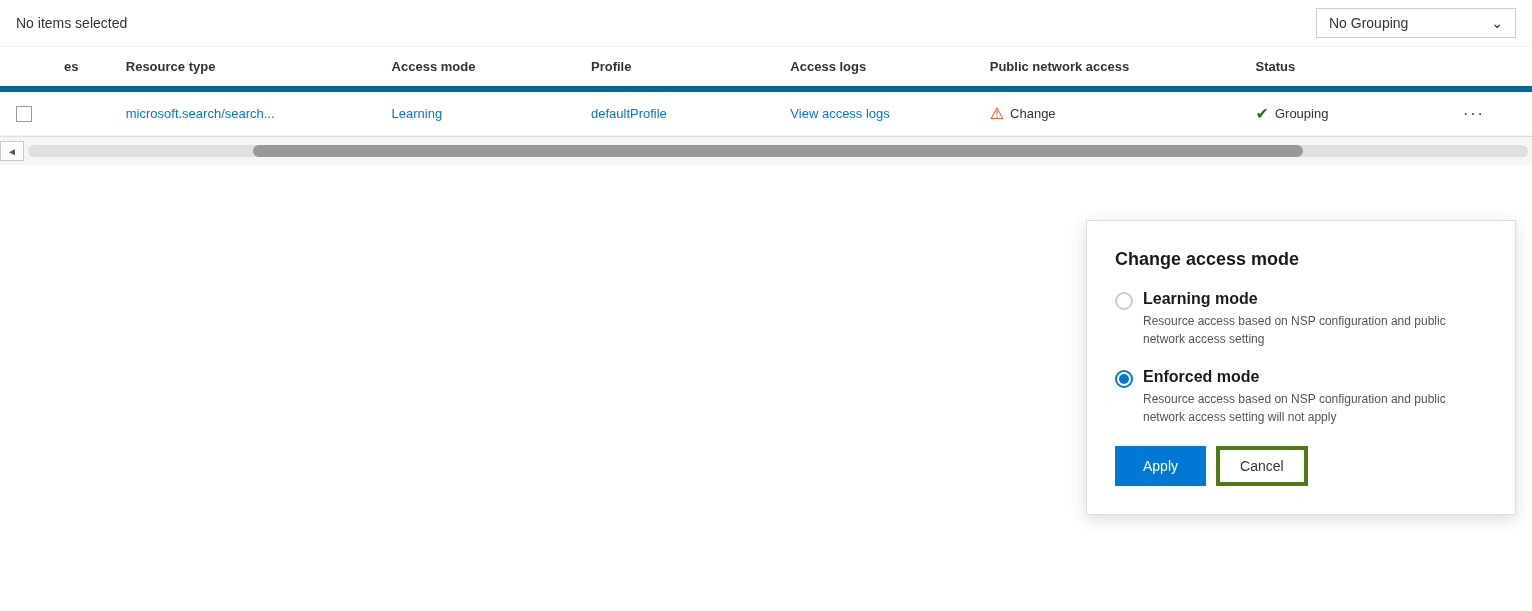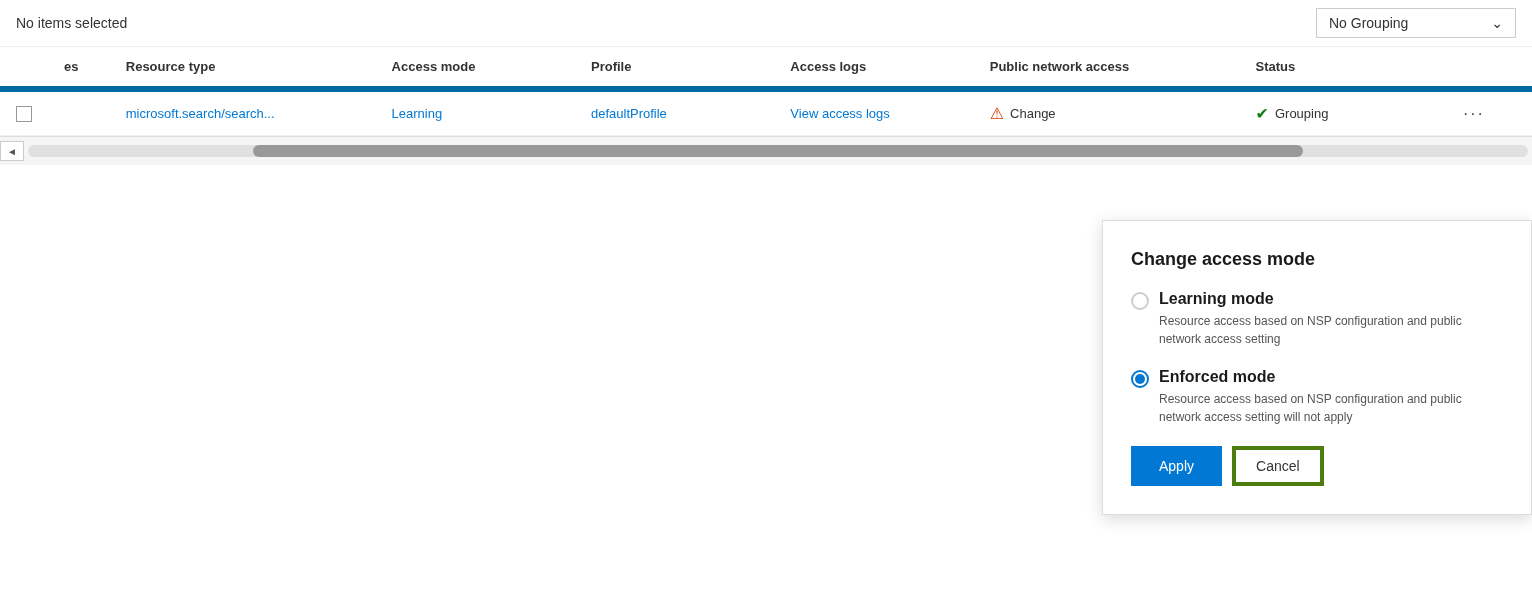--- a/index.html
+++ b/index.html
@@ -161,21 +161,21 @@
       color: #333;
       padding: 4px 8px;
       font-size: 16px;
       letter-spacing: 2px;
     }
 
     
     .popup-overlay {
       position: absolute;
       top: 220px;
-      right: 0;
+      right: 16px;
       background: #fff;
       border: 1px solid #ddd;
       box-shadow: 0 4px 16px rgba(0,0,0,0.15);
       padding: 28px 32px 28px 28px;
       width: 430px;
       z-index: 100;
     }
     .popup-title {
       font-size: 18px;
       font-weight: 600;

